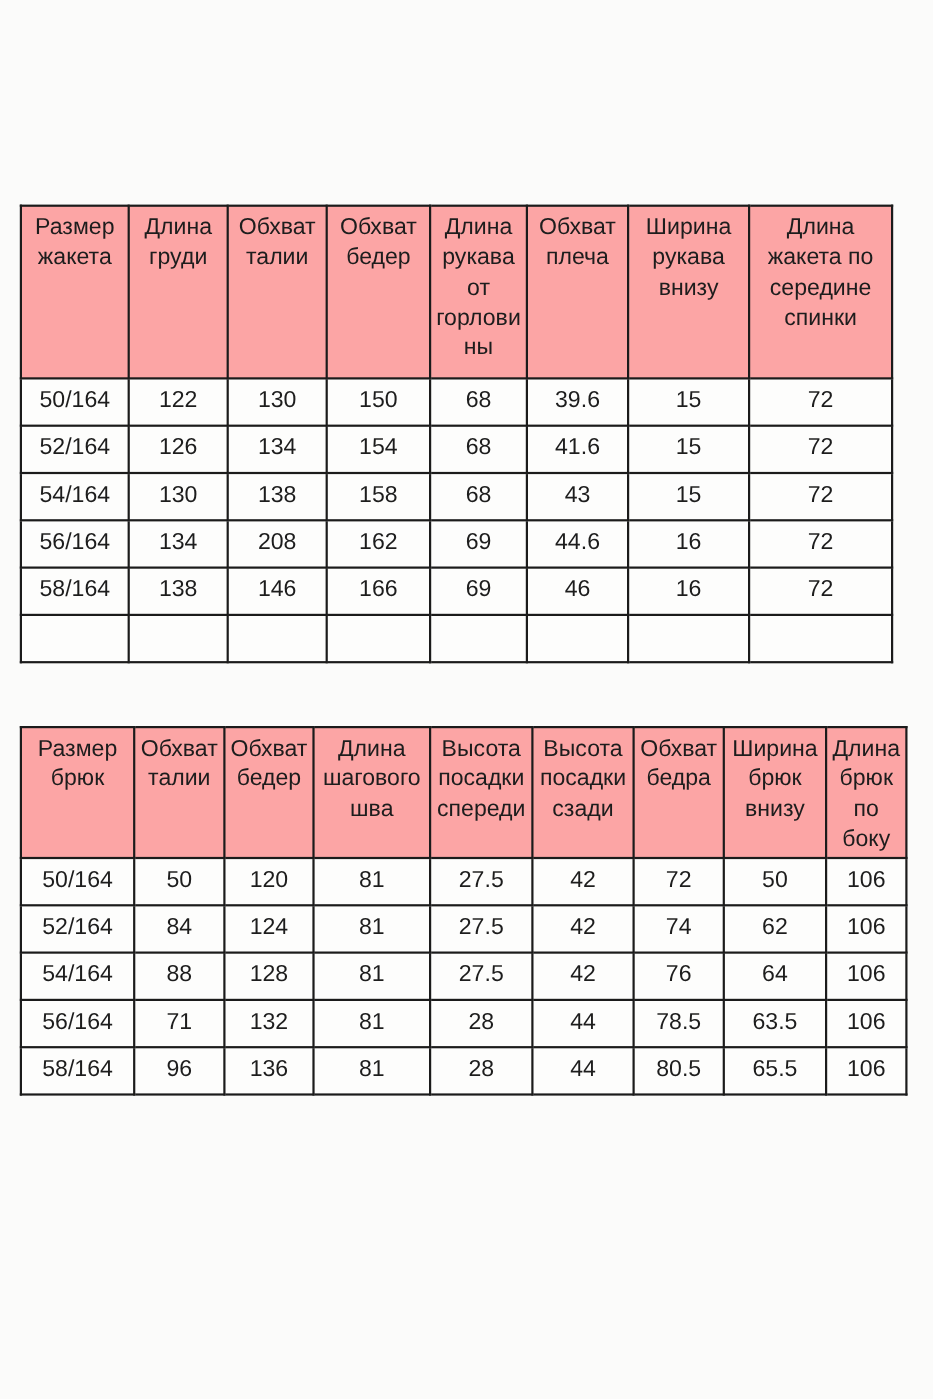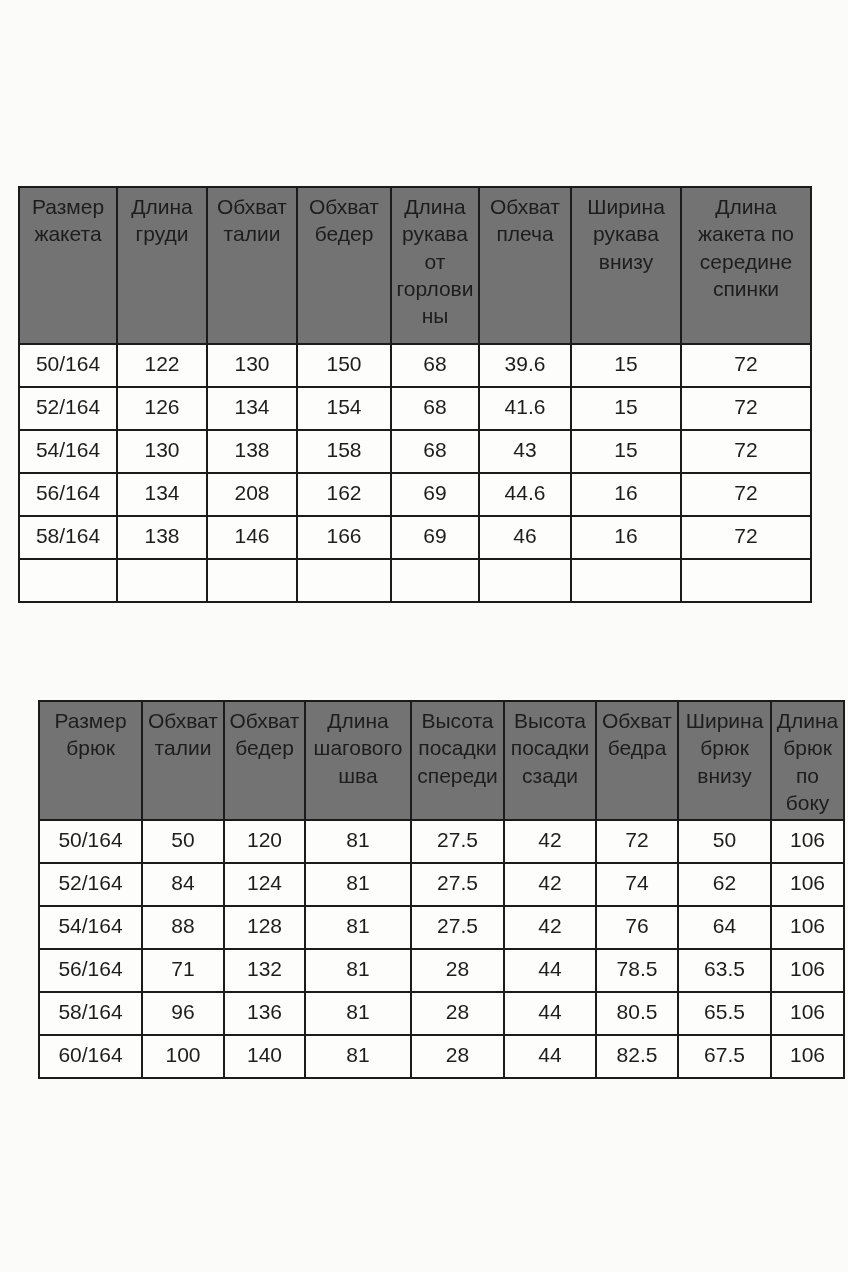--- a/index.html
+++ b/index.html
@@ -20,35 +20,35 @@
     inset: 0;
   }
   table.size-table {
     position: absolute;
     left: 18px;
     border-collapse: collapse;
     table-layout: fixed;
     background: #fdfdfc;
   }
   table.jacket { top: 186px; }
-  table.trousers { top: 700px; margin-left: 20px; }
+  table.trousers { top: 660px; }
   .size-table th,
   .size-table td {
     border: 2px solid #1b1b1b;
     text-align: center;
     vertical-align: top;
     font-size: 21px;
     line-height: 1.3;
     padding: 5px 3px 2px 3px;
     overflow-wrap: break-word;
     word-break: break-word;
     background: #fdfdfc;
   }
   .size-table th {
-    background: #737373;
+    background: #fca5a5;
     font-weight: 400;
   }
   table.jacket th { height: 148px; }
   table.trousers th { height: 110px; }
   .size-table td { height: 34px; }
   .size-table td.size-col { font-weight: 400; }
 </style>
 </head>
 <body>
 
@@ -213,26 +213,15 @@
           <td class="size-col">58/164</td>
           <td>96</td>
           <td>136</td>
           <td>81</td>
           <td>28</td>
           <td>44</td>
           <td>80.5</td>
           <td>65.5</td>
           <td>106</td>
         </tr>
-        <tr>
-          <td class="size-col">60/164</td>
-          <td>100</td>
-          <td>140</td>
-          <td>81</td>
-          <td>28</td>
-          <td>44</td>
-          <td>82.5</td>
-          <td>67.5</td>
-          <td>106</td>
-        </tr>
       </tbody>
     </table>
 </main>
 
 </body></html>

